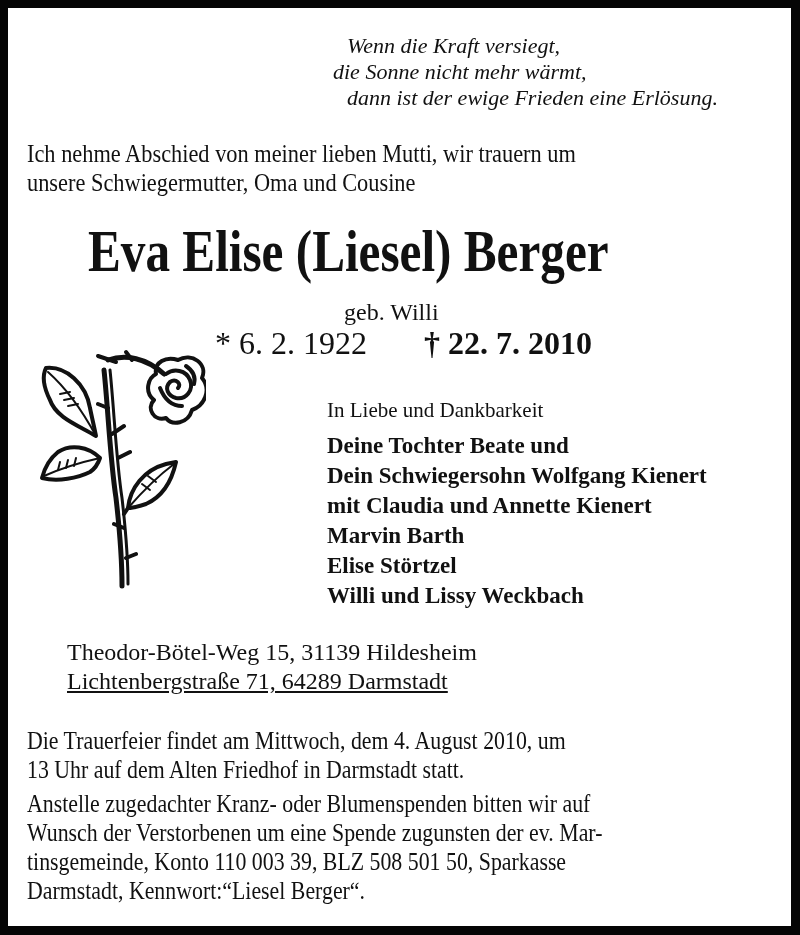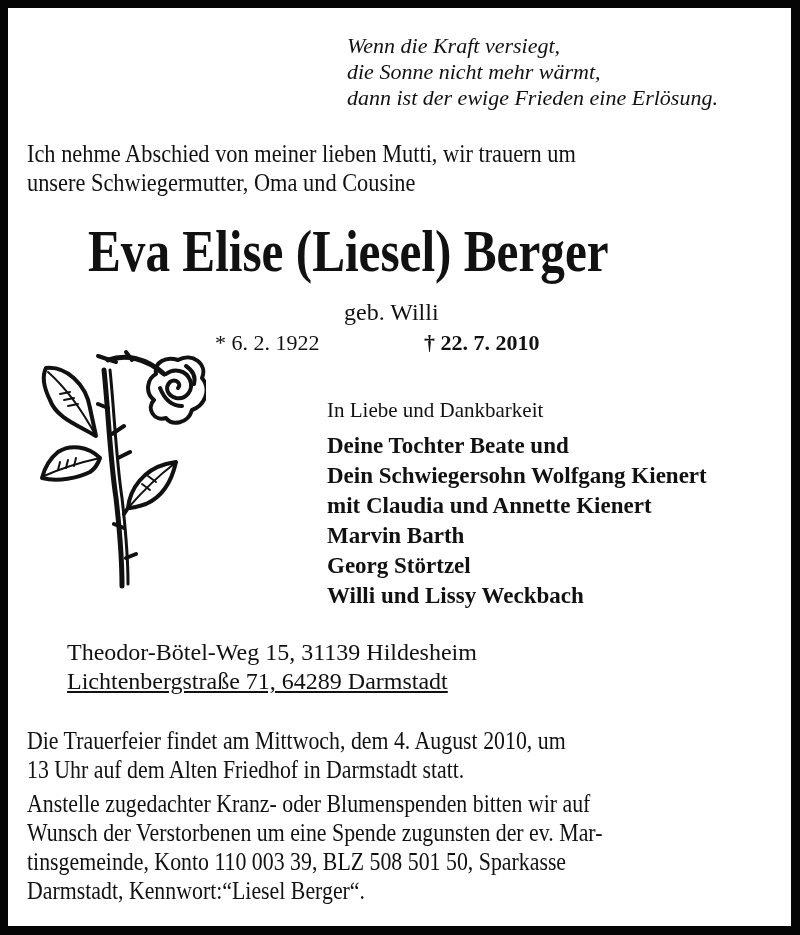--- a/index.html
+++ b/index.html
@@ -15,35 +15,35 @@
     .txt {
       position: absolute; margin: 0; white-space: nowrap;
       font-family: "Liberation Serif", "DejaVu Serif", serif;
       color: #111111;
       transform-origin: 0 0;
     }
     .motto { font-style: italic; font-size: 22px; line-height: 26px; }
     .intro { font-size: 26px; line-height: 29px; transform: scaleX(0.86); }
     .title { font-size: 60px; font-weight: bold; line-height: 64px; transform: scaleX(0.82); letter-spacing: 0px; }
     .nee { font-size: 24px; line-height: 28px; }
-    .dates { font-size: 22px; line-height: 28px; }
+    .dates { font-size: 32px; line-height: 28px; }
     .closing { font-size: 21px; line-height: 26px; }
     .mourners { font-size: 23px; font-weight: bold; line-height: 30px; }
     .address { font-size: 24px; line-height: 29px; margin-left: 40px; }
     .details { font-size: 26px; line-height: 29px; transform: scaleX(0.84); }
     .rose { position: absolute; left: 36px; top: 348px; }
   </style>
 </head>
 <body>
 
 <div class="frame"></div>
 
 <div>
   <p class="txt motto" style="left:347px; top:33px;">Wenn die Kraft versiegt,</p>
-  <p class="txt motto" style="left:347px; top:59px;">die Sonne nicht mehr wärmt,</p>
+  <p class="txt motto" style="left:333px; top:59px;">die Sonne nicht mehr wärmt,</p>
   <p class="txt motto" style="left:347px; top:85px;">dann ist der ewige Frieden eine Erlösung.</p>
 </div>
 
 <div>
   <p class="txt intro" style="left:27px; top:139px;">Ich nehme Abschied von meiner lieben Mutti, wir trauern um</p>
   <p class="txt intro" style="left:27px; top:168px;">unsere Schwiegermutter, Oma und Cousine</p>
 </div>
 
 <h1 class="txt title" style="left:88px; top:219px;">Eva Elise (Liesel) Berger</h1>
 <p class="txt nee" style="left:344px; top:298px;">geb. Willi</p>
@@ -78,21 +78,21 @@
   <path d="M88 166 L92 160"></path>
 </svg>
 
 <p class="txt closing" style="left:327px; top:397px;">In Liebe und Dankbarkeit</p>
 
 <div>
   <p class="txt mourners" style="left:327px; top:431px;">Deine Tochter Beate und</p>
   <p class="txt mourners" style="left:327px; top:461px;">Dein Schwiegersohn Wolfgang Kienert</p>
   <p class="txt mourners" style="left:327px; top:491px;">mit Claudia und Annette Kienert</p>
   <p class="txt mourners" style="left:327px; top:521px;">Marvin Barth</p>
-  <p class="txt mourners" style="left:327px; top:551px;">Georg Störtzel</p>
+  <p class="txt mourners" style="left:327px; top:551px;">Elise Störtzel</p>
   <p class="txt mourners" style="left:327px; top:581px;">Willi und Lissy Weckbach</p>
 </div>
 
 <div>
   <p class="txt address" style="left:27px; top:638px;">Theodor-Bötel-Weg 15, 31139 Hildesheim</p>
   <p class="txt address" style="left:27px; top:667px;text-decoration:underline;">Lichtenbergstraße 71, 64289 Darmstadt</p>
 </div>
 
 <div>
   <p class="txt details" style="left:27px; top:726px;">Die Trauerfeier findet am Mittwoch, dem 4. August 2010, um</p>

